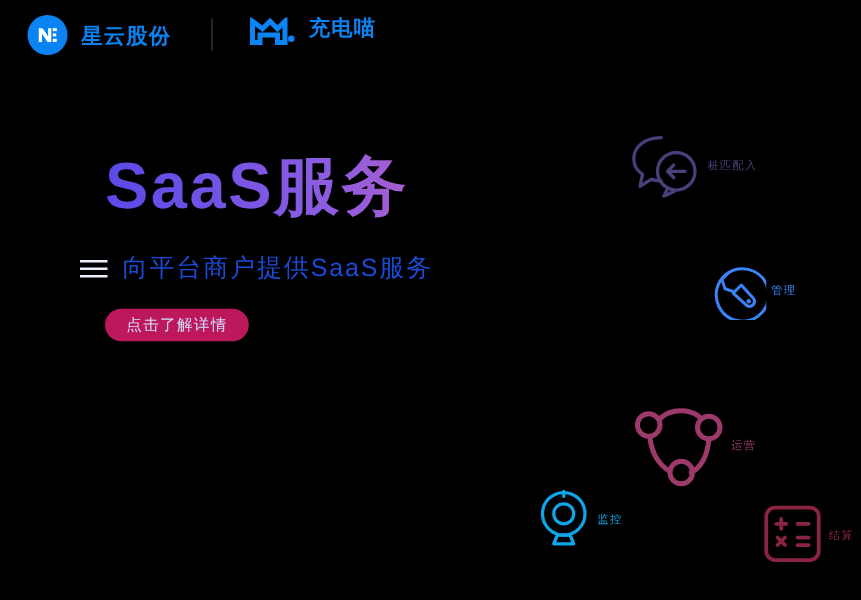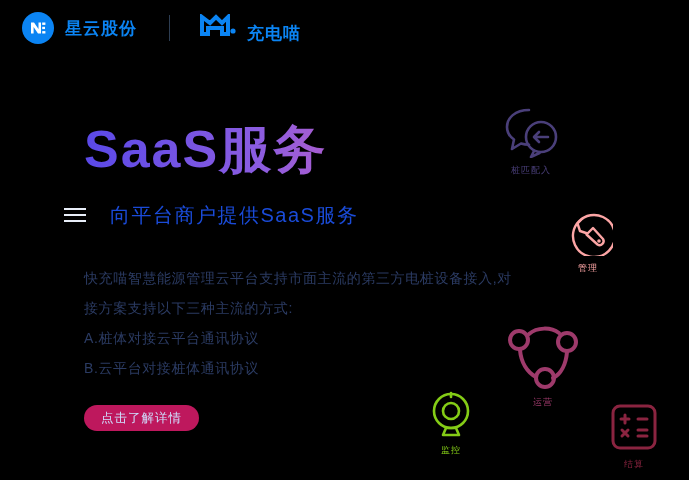--- a/index.html
+++ b/index.html
@@ -49,21 +49,21 @@
     line-height: 1;
   }
   .divider-v {
     width: 1px;
     height: 26px;
     background: #2d3d52;
     margin: 0 30px 0 32px;
   }
   .brand2 {
     display: flex;
-    align-items: flex-end;
+    align-items: flex-start;
     gap: 7px;
   }
   .brand2-mark { display: block; }
   .brand2-name {
     color: #0b84f3;
     font-size: 17px;
     font-weight: bold;
     letter-spacing: 1px;
     line-height: 1;
   }
@@ -84,21 +84,21 @@
     background: linear-gradient(90deg, #5a49e8 0%, #8a5ce0 33%, #c95fc0 62%, #f0609a 100%);
     -webkit-background-clip: text;
     background-clip: text;
     color: transparent;
     -webkit-text-fill-color: transparent;
     white-space: nowrap;
   }
   .sub-row {
     display: flex;
     align-items: center;
-    gap: 24px;
+    gap: 12px;
     margin-top: 28px;
     margin-left: -20px;
   }
   .hamburger {
     width: 22px;
     height: 14px;
     display: flex;
     flex-direction: column;
     justify-content: space-between;
     flex: 0 0 auto;
@@ -138,42 +138,42 @@
     border: none;
     border-radius: 14px;
     cursor: pointer;
     line-height: 1;
   }
 
   
   .feature {
     position: absolute;
     display: flex;
-    flex-direction: column;
+    flex-direction: row;
     align-items: center;
     gap: 4px;
     font-family: Liberation Mono, monospace;
   }
   .feature .ficon { display: block; }
   .feature .flabel {
     font-size: 9px;
     letter-spacing: 1px;
     line-height: 1;
     white-space: nowrap;
   }
   .f-chat   { left: 500px; top: 104px; }
   .f-manage { left: 563px; top: 206px; }
   .f-net    { left: 505px; top: 320px; }
   .f-monitor{ left: 428px; top: 390px; }
   .f-settle { left: 609px; top: 402px; text-align: center; }
 
   .c-chat   { color: #4a3f7a; }
-  .c-manage { color: #fca5a5; }
+  .c-manage { color: #3b82f6; }
   .c-net    { color: #9e3a6b; }
-  .c-monitor{ color: #84cc16; }
+  .c-monitor{ color: #0ea5e9; }
   .c-settle { color: #8a2440; }
 </style>
 </head>
 <body>
 
 <div class="header">
 
   <div class="brand">
     <span class="brand-mark">
       <svg width="22" height="22" viewBox="0 0 22 22">
@@ -206,26 +206,20 @@
 
   <div class="sub-row">
     <span class="hamburger">
       <span></span>
         <span></span>
         <span></span>
     </span>
     <span class="hero-sub">向平台商户提供SaaS服务</span>
   </div>
 
-  <div class="body-copy">
-    <p>快充喵智慧能源管理云平台支持市面主流的第三方电桩设备接入,对</p>
-    <p>接方案支持以下三种主流的方式:</p>
-    <p>A.桩体对接云平台通讯协议</p>
-    <p>B.云平台对接桩体通讯协议</p>
-  </div>
 
   <button class="cta">点击了解详情</button>
 
 </div>
 
 <div class="feature f-chat c-chat">
   <span class="ficon">
     <svg width="62" height="54" viewBox="0 0 62 54">
       <path d="M29 6 C15 6 7 14 7 23 C7 28 9.5 32.5 14 35.5 L12 45 L21 39.5 C23.5 40.3 26 40.7 29 40.7" fill="none" stroke="currentColor" stroke-width="2.6" stroke-linecap="round" stroke-linejoin="round"></path>
       <circle cx="41" cy="33" r="15" fill="none" stroke="currentColor" stroke-width="2.6"></circle>

